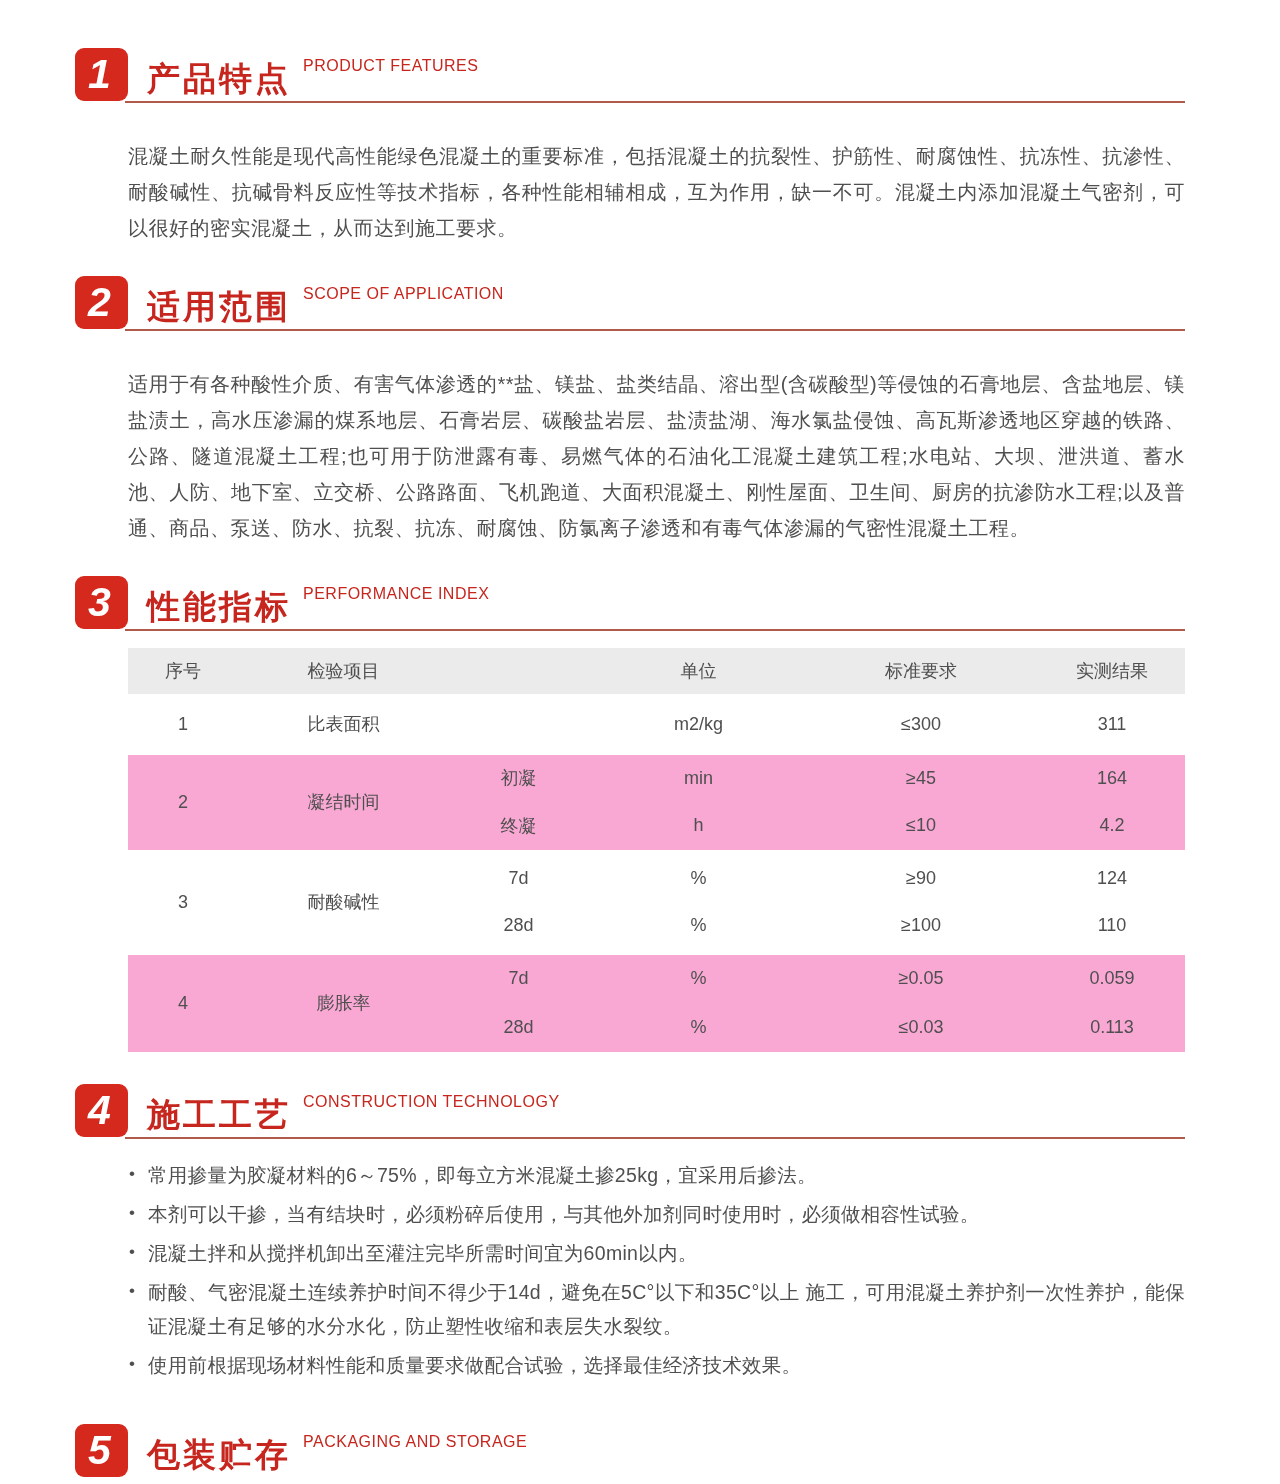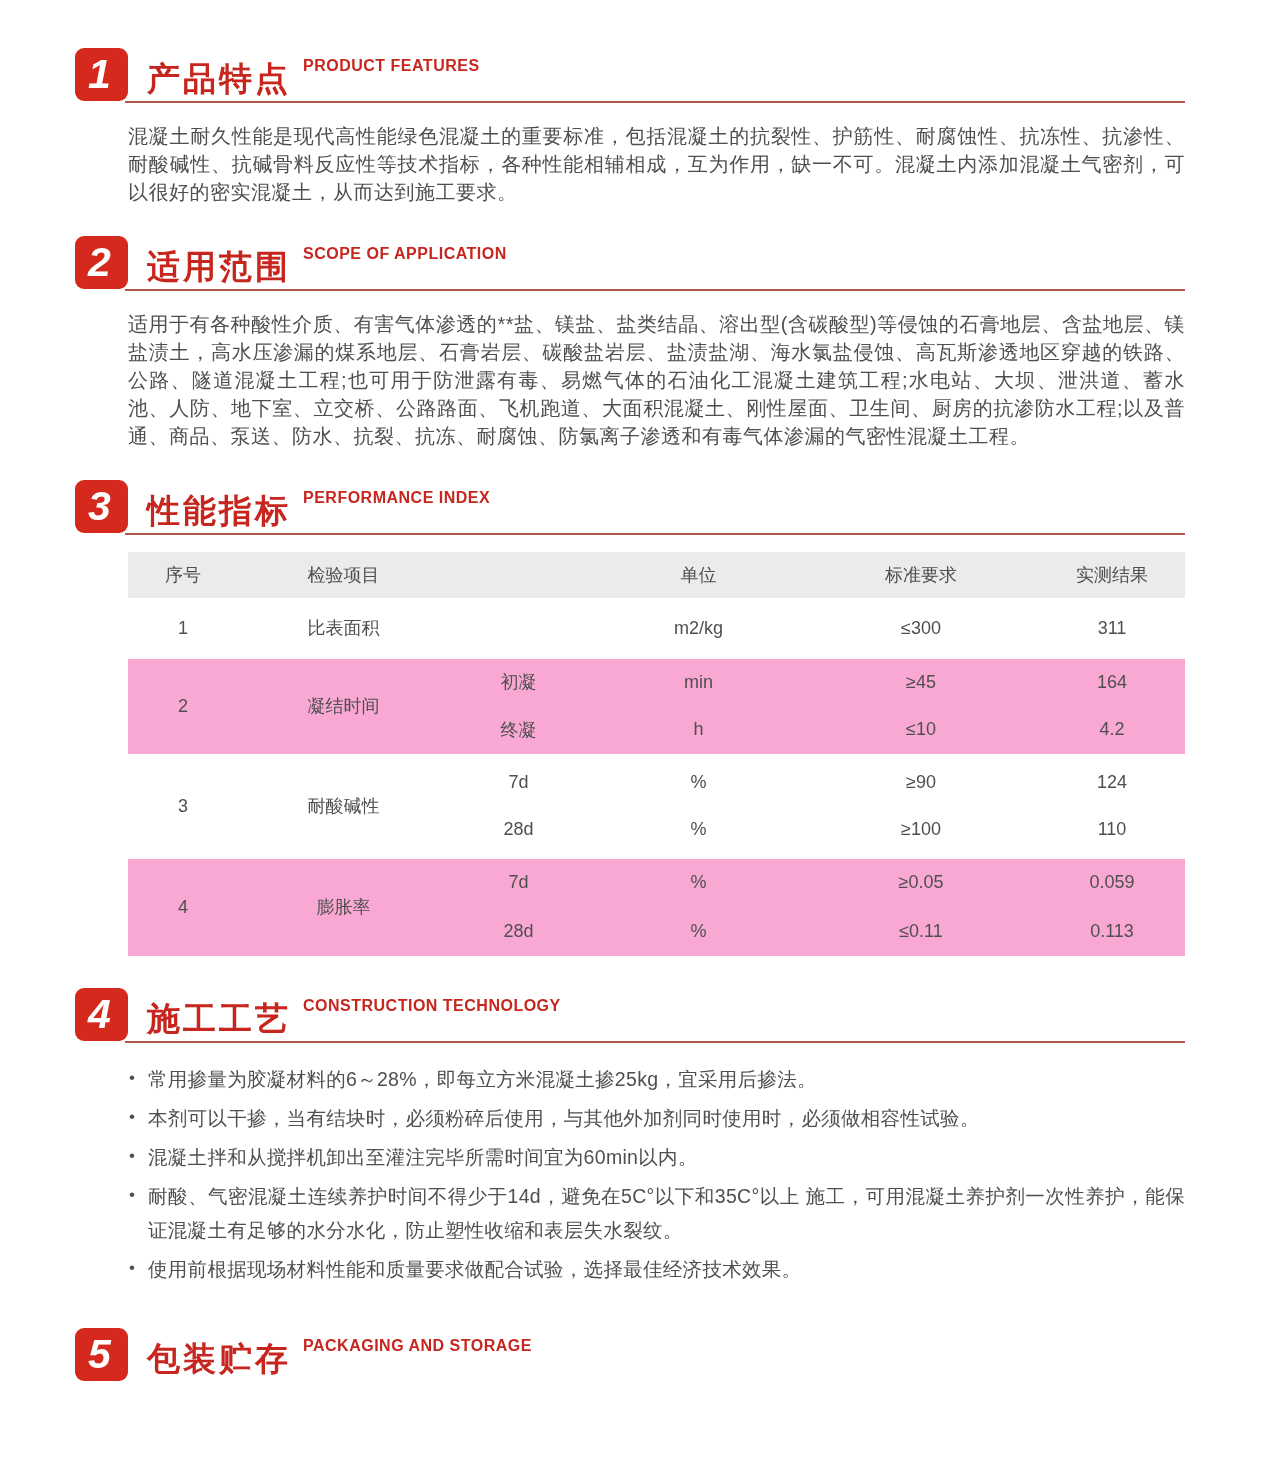--- a/index.html
+++ b/index.html
@@ -16,26 +16,26 @@
   .badge{
     position:absolute;left:0;top:0;width:53px;height:53px;
     background:#d5291d;border-radius:9px;
     color:#fff;font-size:41px;font-weight:bold;font-style:italic;
     display:flex;align-items:center;justify-content:center;
     padding-right:4px;box-sizing:border-box;
   }
   .rule{position:absolute;left:50px;right:0;top:53px;height:2px;background:#b05a4c;}
   .titles{position:absolute;left:72px;bottom:4px;display:flex;align-items:flex-start;white-space:nowrap;}
   .zh{font-size:33px;font-weight:bold;color:#c6261e;letter-spacing:3px;}
-  .en{font-size:16px;font-weight:bold;color:#c6261e;margin-left:12px;letter-spacing:0.5px;}
+  .en{font-size:16px;font-weight:normal;color:#c6261e;margin-left:12px;letter-spacing:0.5px;}
 
   
   .sec-body{
-    margin:16px 0 30px 53px;
-    font-size:20px;line-height:28px;color:#4f4f4f;
+    margin:32px 0 30px 53px;
+    font-size:20px;line-height:36px;color:#4f4f4f;
     text-align:justify;letter-spacing:0.5px;
   }
   .bullets{margin:16px 0 36px 53px;padding:0;list-style:none;
     font-size:19.5px;line-height:34px;color:#4f4f4f;letter-spacing:0.3px;}
   .bullets li{position:relative;padding-left:20px;margin-bottom:5px;text-align:justify;}
   .bullets li::before{content:"•";position:absolute;left:1px;top:-1px;color:#4f4f4f;font-size:17px;}
 
   
   .ptable{margin:14px 0 32px 53px;border-collapse:collapse;width:1057px;table-layout:fixed;
     font-size:18px;color:#4f4f4f;}
@@ -149,38 +149,38 @@
           <td class="c-no band-g" rowspan="2">4</td>
           <td class="band-g" rowspan="2">膨胀率</td>
           <td class="band-g">7d</td>
           <td class="band-g">%</td>
           <td class="band-g">≥0.05</td>
           <td class="band-g">0.059</td>
         </tr>
         <tr>
           <td class="band-g">28d</td>
           <td class="band-g">%</td>
-          <td class="band-g">≤0.11</td>
+          <td class="band-g">≤0.03</td>
           <td class="band-g">0.113</td>
         </tr>
       </tbody>
     </table>
   </div>
 
   <div class="section">
     <div class="sec-header">
       <div class="rule"></div>
       <div class="badge">4</div>
       <div class="titles">
         <span class="zh">施工工艺</span>
         <span class="en">CONSTRUCTION TECHNOLOGY</span>
       </div>
     </div>
     <ul class="bullets">
-      <li>常用掺量为胶凝材料的6～28%，即每立方米混凝土掺25kg，宜采用后掺法。</li>
+      <li>常用掺量为胶凝材料的6～75%，即每立方米混凝土掺25kg，宜采用后掺法。</li>
       <li>本剂可以干掺，当有结块时，必须粉碎后使用，与其他外加剂同时使用时，必须做相容性试验。</li>
       <li>混凝土拌和从搅拌机卸出至灌注完毕所需时间宜为60min以内。</li>
       <li>耐酸、气密混凝土连续养护时间不得少于14d，避免在5C°以下和35C°以上 施工，可用混凝土养护剂一次性养护，能保证混凝土有足够的水分水化，防止塑性收缩和表层失水裂纹。</li>
       <li>使用前根据现场材料性能和质量要求做配合试验，选择最佳经济技术效果。</li>
     </ul>
     <div class="spacer-s4"></div>
   </div>
 
   <div class="section">
     <div class="sec-header">

